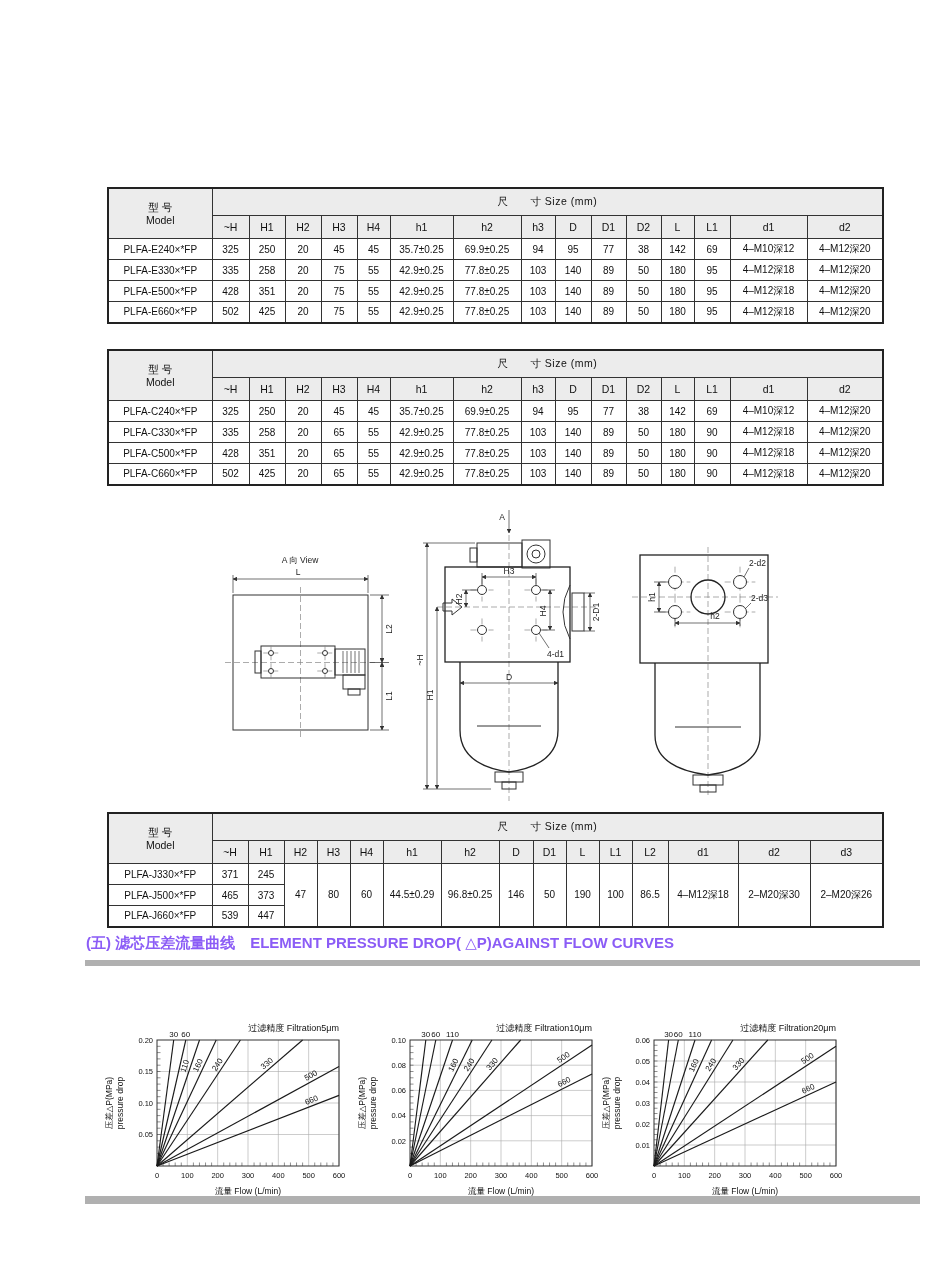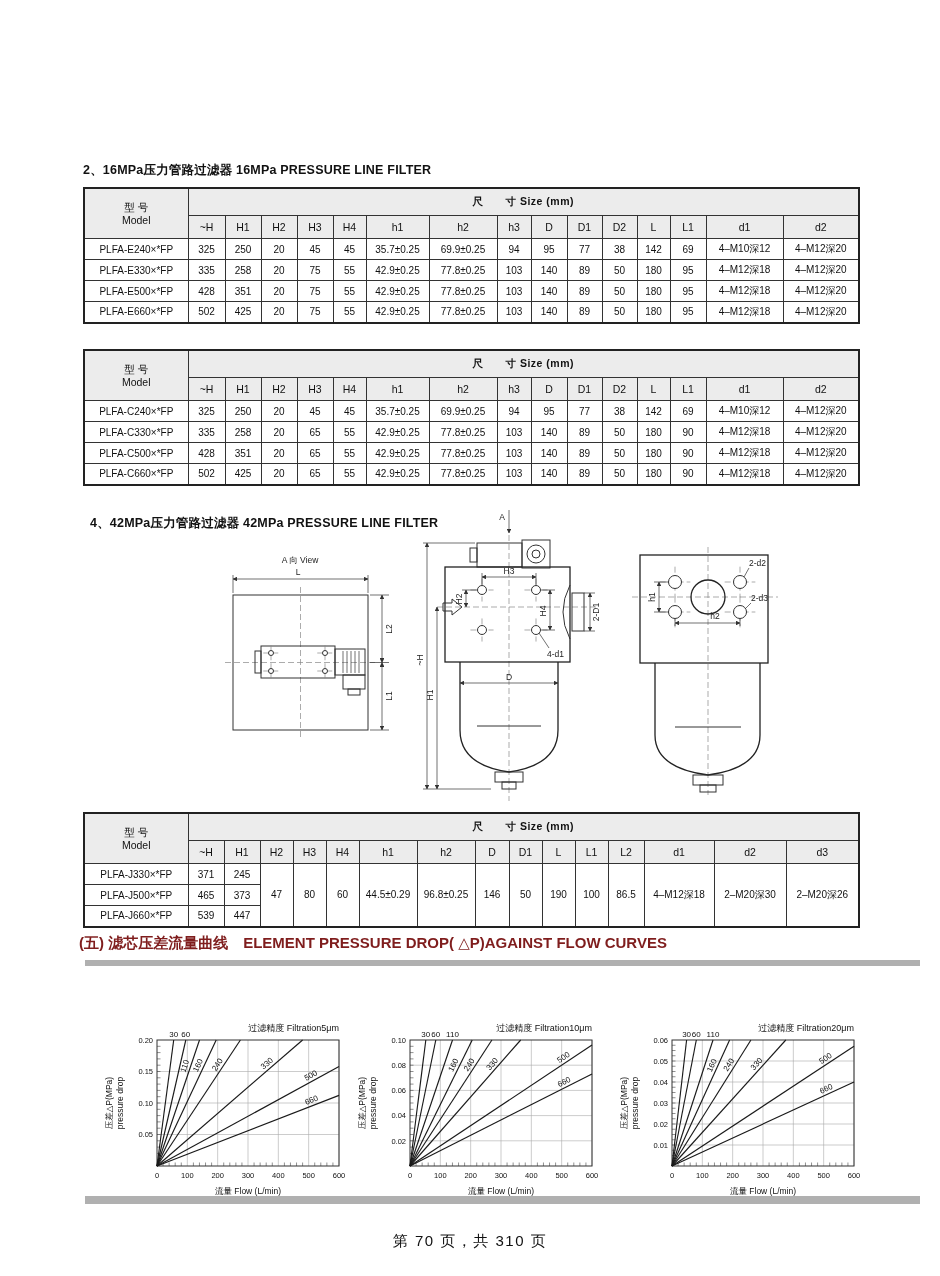--- a/index.html
+++ b/index.html
@@ -1,24 +1,24 @@
 <!DOCTYPE html>
 <html><head>
 <meta charset="utf-8">
 <style>
   html,body{margin:0;padding:0;background:#fff;}
   body{font-family:"Liberation Sans","DejaVu Sans",sans-serif;color:#111;}
   .page{position:relative;width:940px;height:1276px;background:#ffffff;overflow:hidden;}
   .sec-title{position:absolute;left:83px;font-size:12.5px;font-weight:700;color:#111;letter-spacing:.2px;white-space:nowrap;}
-  .s5-title{position:absolute;left:79px;font-size:15px;font-weight:700;color:#7f1d1d;white-space:nowrap;}
+  .s5-title{position:absolute;left:86px;font-size:15px;font-weight:700;color:#8b5cf6;white-space:nowrap;}
   .tblwrap{position:absolute;left:83px;}
-  table.spec{border-collapse:collapse;table-layout:fixed;width:775px;font-size:10px;color:#111;border:2px solid #222;}
+  table.spec{border-collapse:collapse;table-layout:fixed;width:775px;font-size:10px;color:#111;border:2px solid #222;margin-left:24px;}
   table.spec th, table.spec td{border:1px solid #333;text-align:center;padding:0 1px;overflow:hidden;white-space:nowrap;}
   table.spec th{background:#ececec;font-weight:400;font-size:10.5px;}
-  table.spec .size-h{height:26px;letter-spacing:.5px;font-weight:bold;}
+  table.spec .size-h{height:26px;letter-spacing:.5px;}
   table.spec thead tr:nth-child(2) th{height:22px;}
   table.spec tbody tr{height:21px;}
   .model-h div{line-height:13px;}
   .chart-heads{position:absolute;left:0;width:940px;text-align:center;font-size:12.5px;color:#1a1a1a;line-height:20px;}
   .footer{position:absolute;top:1232px;left:0;width:940px;text-align:center;font-size:15px;color:#111;letter-spacing:1.5px;}
   .band{position:absolute;left:85px;width:835px;background:#b0b0b0;}
   .band.top{top:960px;height:6px;}
   .band.bot{top:1196px;height:8px;}
   .chart{position:absolute;top:1020px;width:250px;height:180px;}
   
@@ -36,21 +36,20 @@
   .tk{font-size:7.5px;fill:#111;}
   .lb{font-size:8px;fill:#111;}
   .ct{font-size:9px;fill:#111;}
   .at{font-size:8.5px;fill:#111;}
 </style>
 </head>
 <body>
 
 <div class="page">
 
-  <div class="sec-title" style="top:162px">2、16MPa压力管路过滤器 16MPa PRESSURE LINE FILTER</div>
   <div class="tblwrap" style="top:187px" id="table16">
       <table class="spec">
         <colgroup>
           <col style="width: 104px;">
           <col style="width: 37px;">
           <col style="width: 36px;">
           <col style="width: 36px;">
           <col style="width: 36px;">
           <col style="width: 33px;">
           <col style="width: 63px;">
@@ -283,21 +282,20 @@
             <td>50</td>
             <td>180</td>
             <td>90</td>
             <td>4–M12深18</td>
             <td>4–M12深20</td>
           </tr>
         </tbody>
       </table>
     </div>
 
-  <div class="sec-title" style="top:515px;left:90px">4、42MPa压力管路过滤器 42MPa PRESSURE LINE FILTER</div>
 
   <svg style="position:absolute;left:83px;top:505px" width="775" height="300" viewBox="0 0 775 300" xmlns="http://www.w3.org/2000/svg">
     <defs>
       <marker id="arw" viewBox="0 0 10 10" refX="9" refY="5" markerWidth="7" markerHeight="7" orient="auto-start-reverse">
         <path d="M0,0 L10,5 L0,10 z" fill="#333"></path>
       </marker>
     </defs>
 
     <g>
       <text class="dl" x="217" y="58" text-anchor="middle">A 向  View</text>
@@ -683,21 +681,21 @@
         <line x1="56" y1="146" x2="166.7" y2="20.0" class="sl"></line>
         <text transform="translate(142.4 47.7) rotate(-48.7)" y="-3" text-anchor="middle" class="lb">330</text>
         <line x1="56" y1="146" x2="238.0" y2="25.0" class="sl"></line>
         <text transform="translate(212.5 42.0) rotate(-33.6)" y="-3" text-anchor="middle" class="lb">500</text>
         <line x1="56" y1="146" x2="238.0" y2="54.0" class="sl"></line>
         <text transform="translate(212.5 66.9) rotate(-26.8)" y="-3" text-anchor="middle" class="lb">660</text>
         <text transform="translate(11 83) rotate(-90)" text-anchor="middle" class="at">压差△P(MPa)</text>
         <text transform="translate(22 83) rotate(-90)" text-anchor="middle" class="at">pressure drop</text>
         <text x="147" y="174" text-anchor="middle" class="at">流量 Flow (L/min)</text>
       </svg></div>
-  <div class="chart" style="left:616px" id="chart2"><svg xmlns="http://www.w3.org/2000/svg" width="250" height="180">
+  <div class="chart" style="left:598px" id="chart2"><svg xmlns="http://www.w3.org/2000/svg" width="250" height="180">
         <text x="238" y="11" text-anchor="end" class="ct">过滤精度 Filtration20μm</text>
         <text x="56" y="158" text-anchor="middle" class="tk">0</text>
         <line x1="86.33333333333333" y1="20" x2="86.33333333333333" y2="146" class="gr"></line>
         <text x="86.33333333333333" y="158" text-anchor="middle" class="tk">100</text>
         <line x1="116.66666666666666" y1="20" x2="116.66666666666666" y2="146" class="gr"></line>
         <text x="116.66666666666666" y="158" text-anchor="middle" class="tk">200</text>
         <line x1="147" y1="20" x2="147" y2="146" class="gr"></line>
         <text x="147" y="158" text-anchor="middle" class="tk">300</text>
         <line x1="177.33333333333331" y1="20" x2="177.33333333333331" y2="146" class="gr"></line>
         <text x="177.33333333333331" y="158" text-anchor="middle" class="tk">400</text>
@@ -780,14 +778,13 @@
         <text transform="translate(212.5 43.1) rotate(-33.3)" y="-3" text-anchor="middle" class="lb">500</text>
         <line x1="56" y1="146" x2="238.0" y2="62.0" class="sl"></line>
         <text transform="translate(212.5 73.8) rotate(-24.8)" y="-3" text-anchor="middle" class="lb">660</text>
         <text transform="translate(11 83) rotate(-90)" text-anchor="middle" class="at">压差△P(MPa)</text>
         <text transform="translate(22 83) rotate(-90)" text-anchor="middle" class="at">pressure drop</text>
         <text x="147" y="174" text-anchor="middle" class="at">流量 Flow (L/min)</text>
       </svg></div>
 
   <div class="band bot"></div>
 
-  <div class="footer">第 70 页，共 310 页</div>
 </div>
 
 </body></html>

